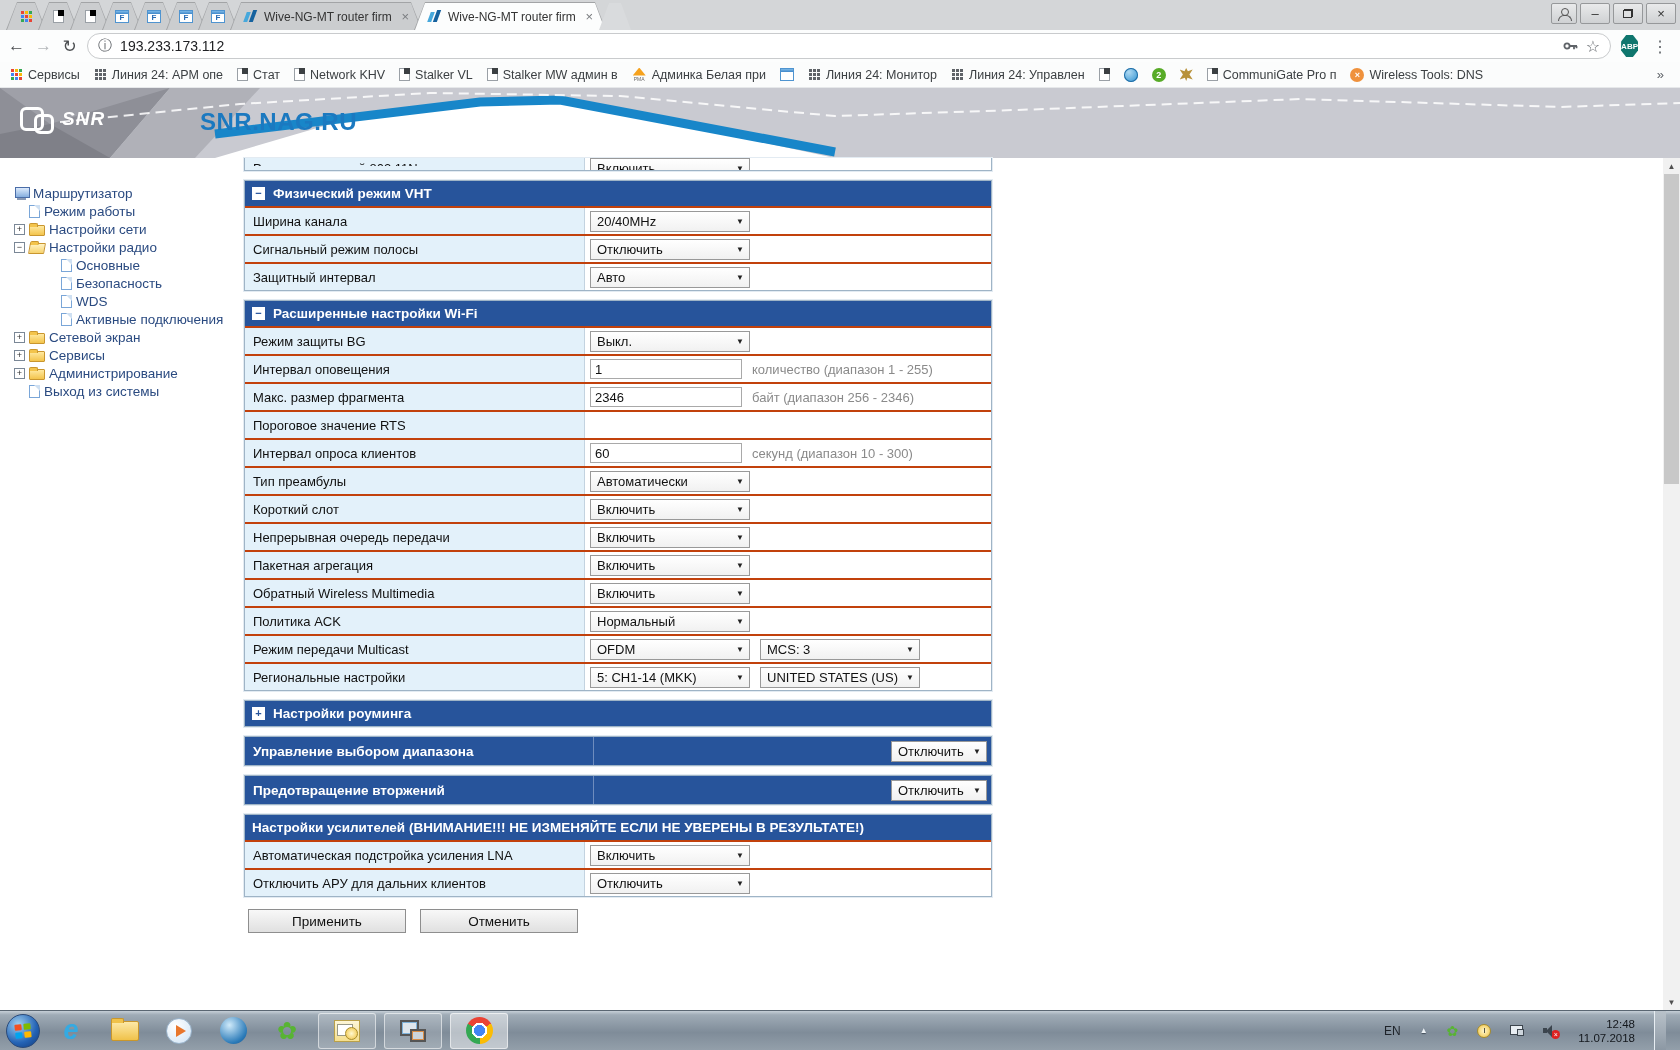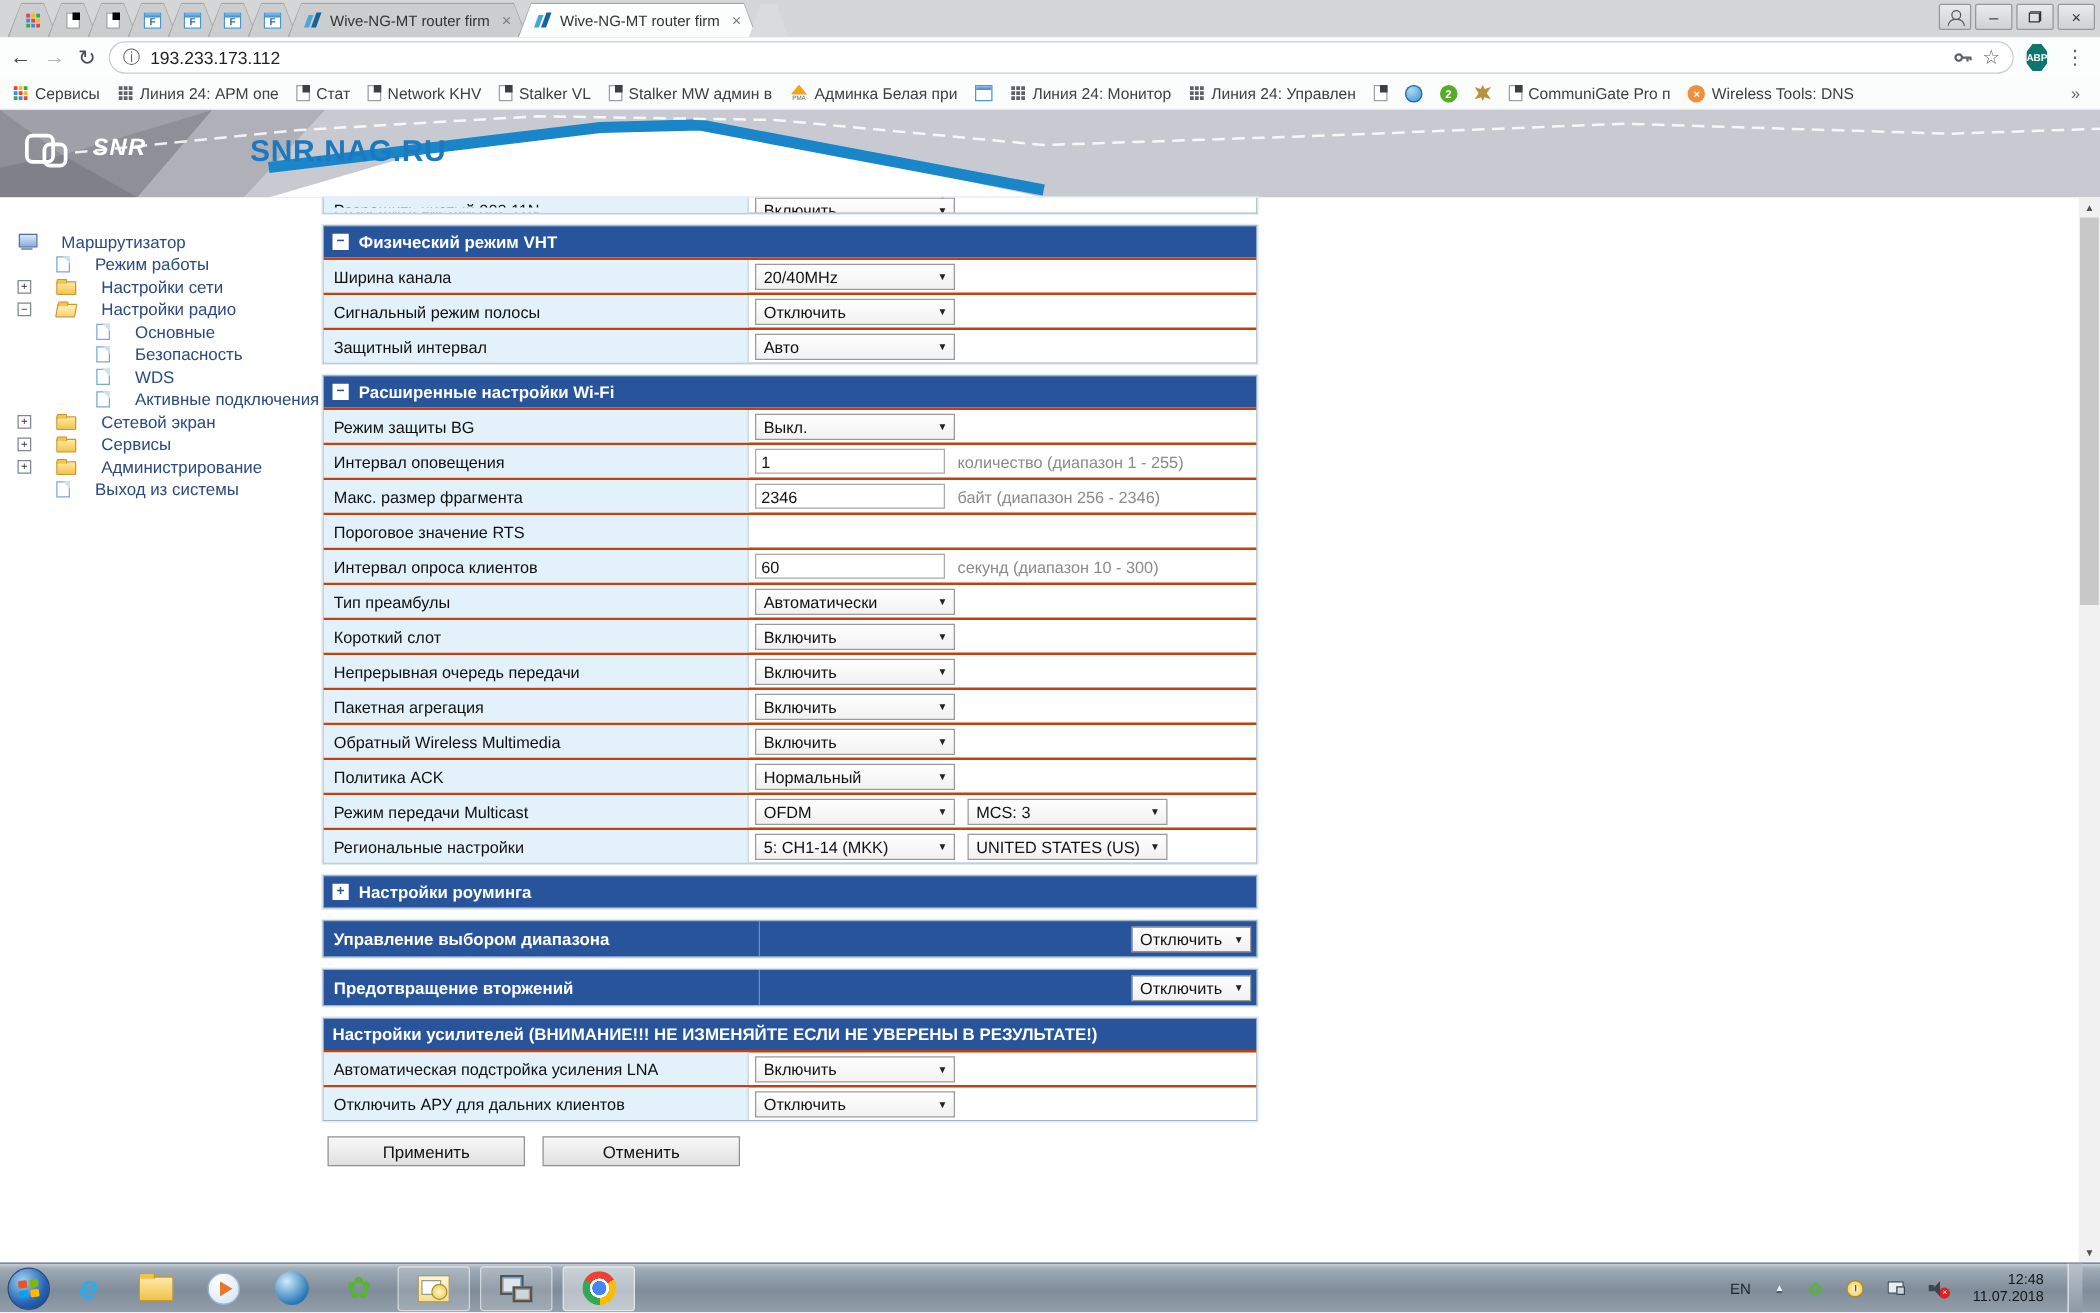--- a/index.html
+++ b/index.html
@@ -63,40 +63,40 @@
 .ic-wive{width:15px;height:15px;position:relative}
 .ic-wive::before{content:"";position:absolute;left:2px;top:3px;width:4px;height:10px;background:#46a8dc;transform:skewX(-20deg)}
 .ic-wive::after{content:"";position:absolute;left:8px;top:1px;width:4px;height:12px;background:#15629f;transform:skewX(-20deg)}
 
 
 .banner{position:absolute;left:0;top:88px;width:1680px;height:70px;background:#c9cad1;overflow:hidden}
 .banner svg{position:absolute;left:0;top:0}
 .logo{position:absolute;left:20px;top:16px;display:flex;align-items:center;gap:4px}
 .logosq{width:24px;height:24px;border:3px solid #fff;border-radius:6px}
 .logosq.two{margin-left:-14px;margin-top:10px;width:20px;height:20px}
-.logotext{color:#fff;font-weight:bold;font-size:19px;letter-spacing:1px;margin-left:16px;font-style:italic}
+.logotext{color:#fff;font-weight:bold;font-size:19px;letter-spacing:1px;margin-left:4px;font-style:italic}
 .domaintext{position:absolute;left:200px;top:20px;color:#1b79c0;font-weight:bold;font-size:24px;letter-spacing:.5px}
 
 
 .content{position:absolute;left:0;top:158px;width:1680px;height:852px;background:#fff}
 .sidebar{position:absolute;left:12px;top:26px;width:238px}
-.tree-item{display:flex;align-items:center;height:18px;gap:20px;color:#2a4a80;font-size:13.5px;white-space:nowrap}
+.tree-item{display:flex;align-items:center;height:18px;gap:4px;color:#2a4a80;font-size:13.5px;white-space:nowrap}
 .expander{width:11px;height:11px;background:#fff;border:1px solid #7a8796;font-size:9px;line-height:9px;text-align:center;color:#333;flex:0 0 auto;display:flex;align-items:center;justify-content:center}
 .exp-spacer{width:11px;flex:0 0 auto}
 .t-computer{width:15px;height:13px;position:relative;flex:0 0 auto}
 .t-computer::before{content:"";position:absolute;left:1px;top:0;width:13px;height:9px;border:1px solid #4a6da8;background:linear-gradient(#dceafc,#86aede)}
 .t-computer::after{content:"";position:absolute;left:3px;bottom:0;width:9px;height:2px;background:#8a9ab5}
 .t-page{width:11px;height:13px;background:#fff;border:1px solid #7aa6d8;position:relative;flex:0 0 auto}
 .t-page::after{content:"";position:absolute;right:-1px;top:-1px;width:0;height:0;border:3px solid;border-color:#cfe0f2 #cfe0f2 transparent transparent}
 .t-folder,.t-folder-open{width:16px;height:11px;background:linear-gradient(#ffe9a0,#f3c44c);border:1px solid #c9962f;border-radius:1px;position:relative;margin-top:3px;flex:0 0 auto}
 .t-folder::before,.t-folder-open::before{content:"";position:absolute;left:-1px;top:-3px;width:7px;height:3px;background:#f3c44c;border:1px solid #c9962f;border-bottom:none;border-radius:2px 2px 0 0}
 .t-folder-open{transform:skewX(-10deg);background:linear-gradient(#fff3c4,#f7d36e)}
 
 
-.main{position:absolute;left:258px;top:0;width:748px}
+.main{position:absolute;left:244px;top:0;width:748px}
 .ftable{border:1px solid #9fb4c6;outline:1px solid #e3ebf2;margin-bottom:9px;background:#fff}
 .ftable.cliptop{border-top:none;height:13px;overflow:hidden}
 .ftable.cliptop .frow{border-top:none;margin-top:-16px}
 .sechdr{height:25px;background:#27549b;color:#fff;font-weight:bold;font-size:13.5px;display:flex;align-items:center;padding-left:7px;gap:8px}
 .boxicon{width:13px;height:13px;background:#fff;color:#27549b;font-size:11px;line-height:11px;font-weight:bold;display:flex;align-items:center;justify-content:center;flex:0 0 auto}
 .frow{display:flex;height:28px;align-items:stretch}
 .frow + .frow, .sechdr + .frow{border-top:2px solid #c2410c}
 .flabel{width:340px;background:#e3f1fa;border-right:1px solid #c3d3e0;display:flex;align-items:center;padding-left:8px;font-size:13px;color:#101010}
 .fctrl{flex:1;display:flex;align-items:center;padding-left:5px;gap:10px}
 .select{width:160px;height:21px;border:1px solid #999;background:linear-gradient(#fff,#f1f1f1);display:flex;align-items:center;justify-content:space-between;padding:0 5px 0 6px;font-size:13px;color:#111}

